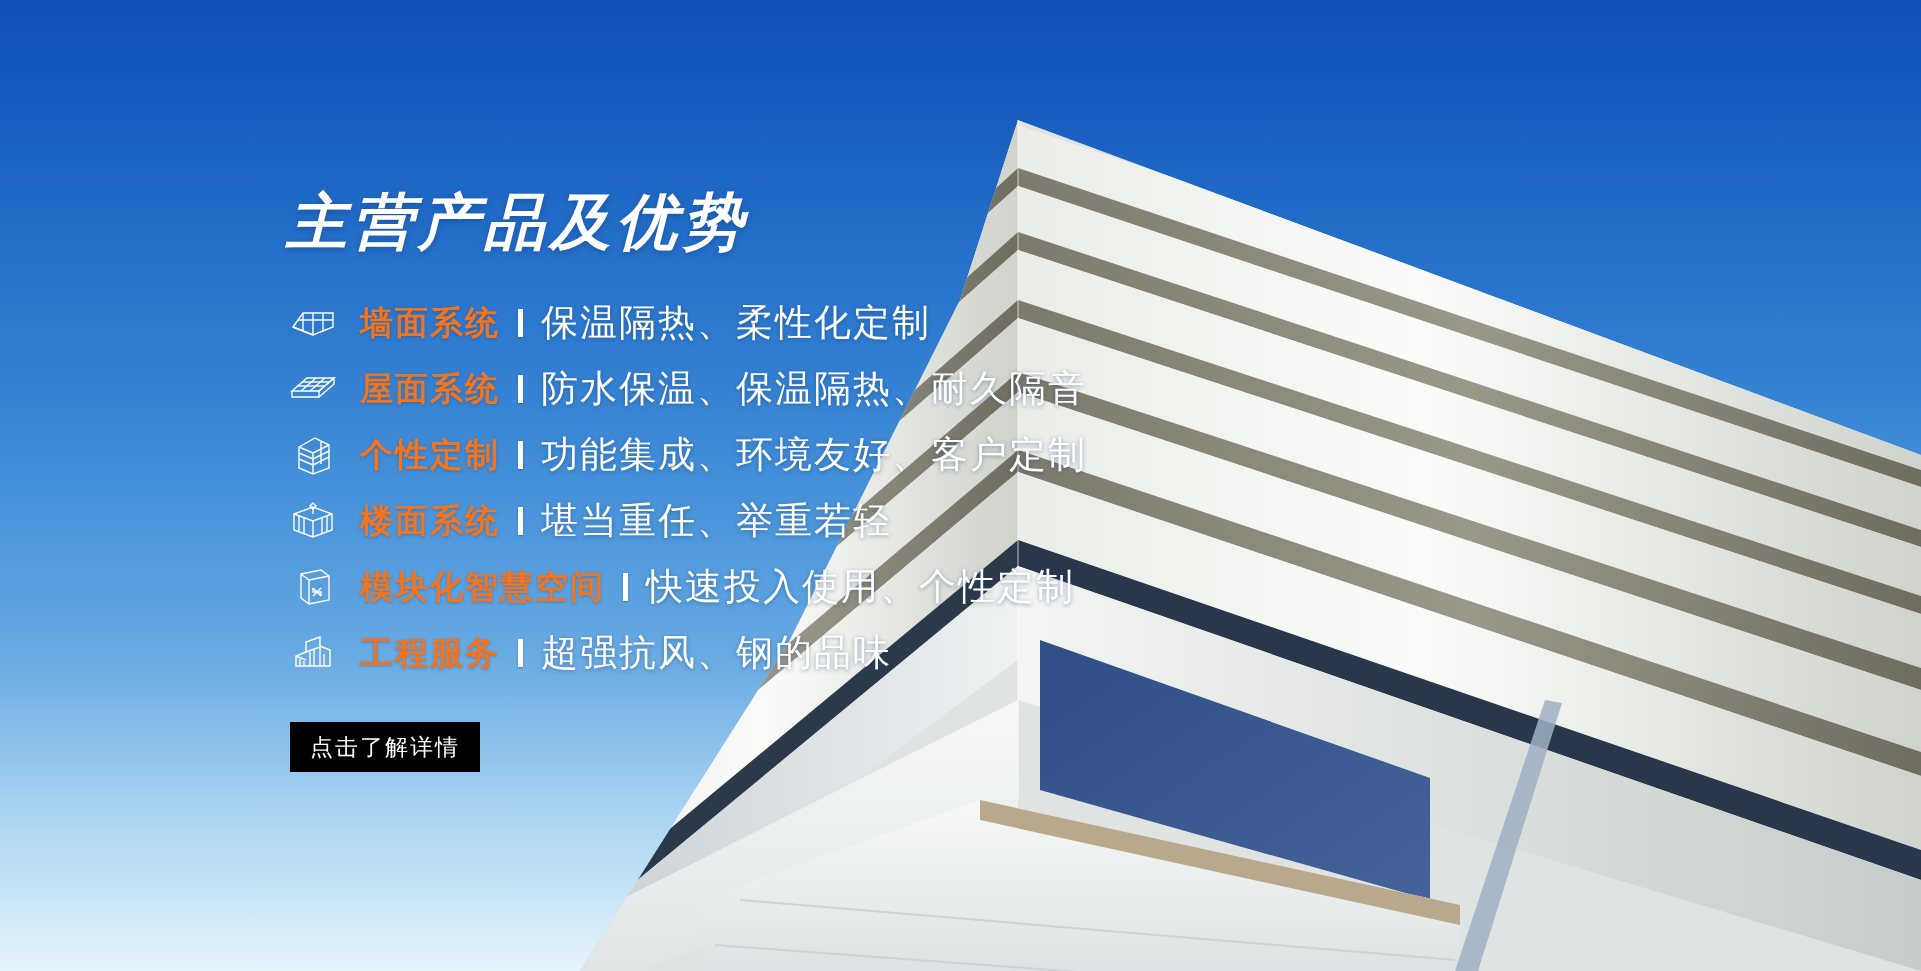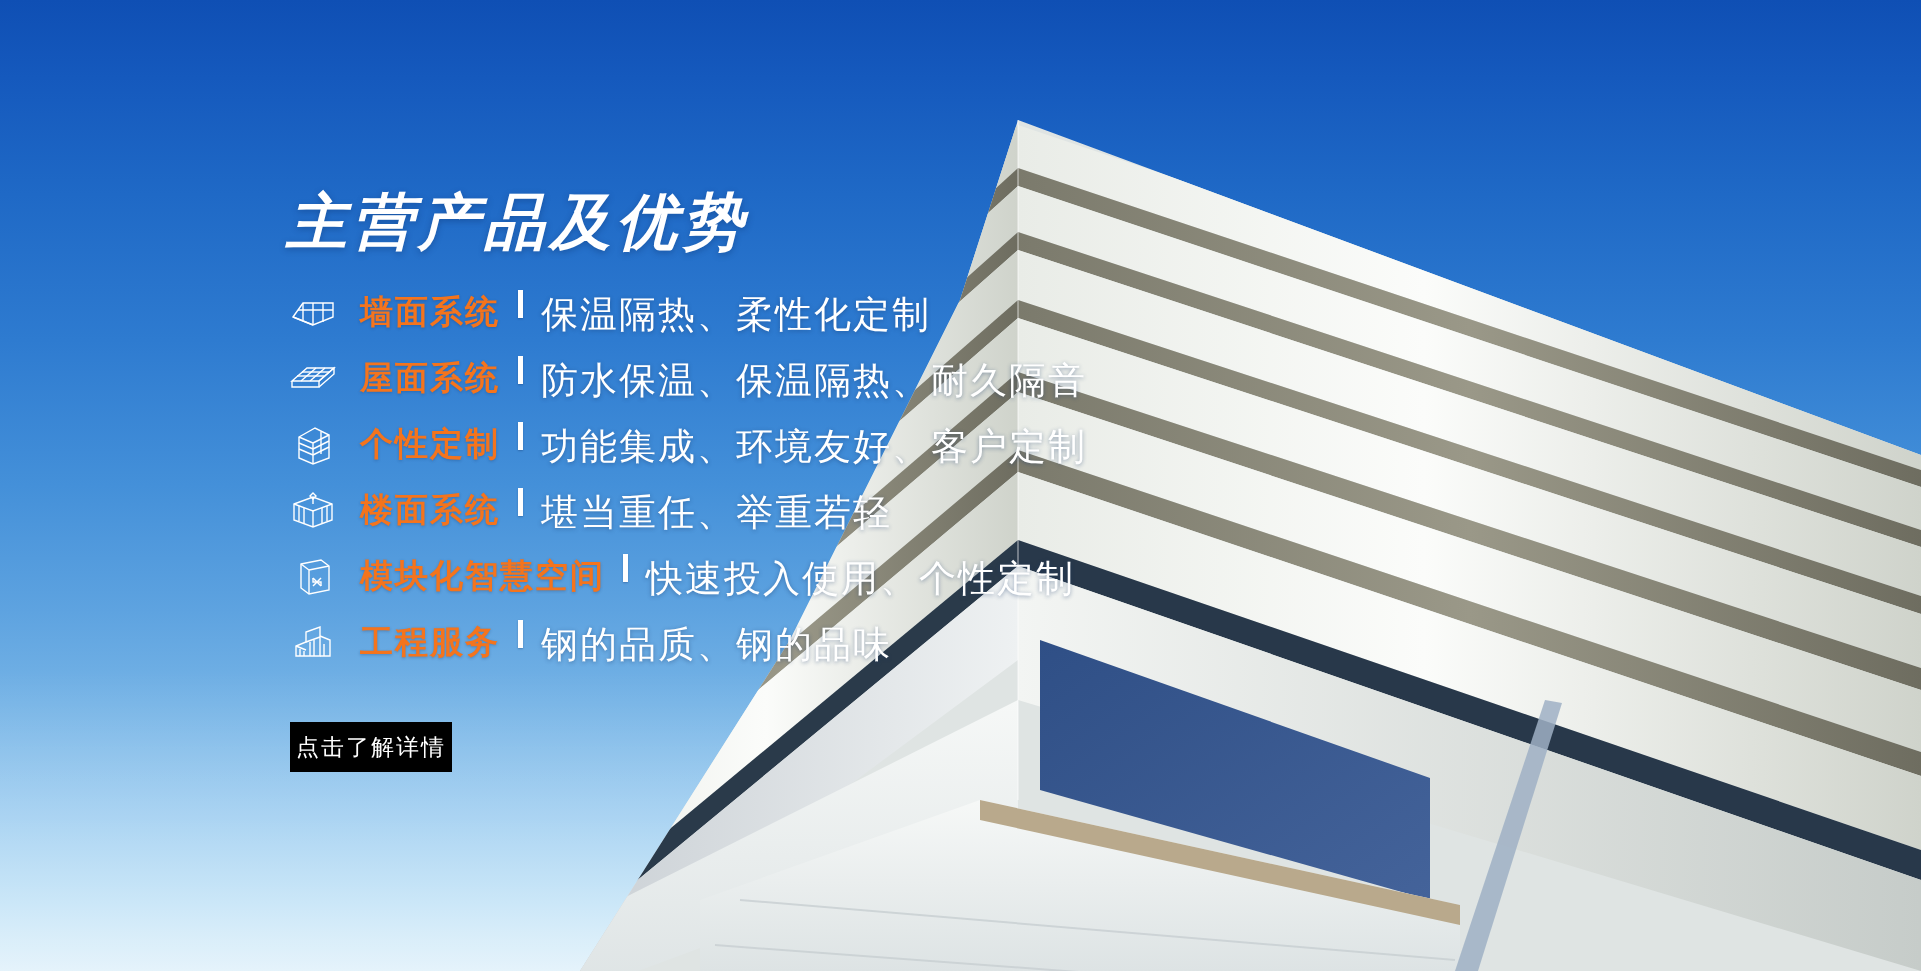--- a/index.html
+++ b/index.html
@@ -59,20 +59,21 @@
     line-height:1.05;
     text-shadow:0 2px 6px rgba(8,40,95,.35);
     margin-bottom:36px;
     font-family:"DejaVu Sans","Liberation Sans",sans-serif;
   }
 
   .list{ display:flex; flex-direction:column; }
 
   .row{
     display:flex;
+    align-items:center;
     height:66px;
   }
 
   .ico{
     width:54px; height:46px;
     flex:0 0 54px;
     display:flex; align-items:center; justify-content:center;
     margin-right:20px;
   }
   .ico svg{ display:block; }
@@ -105,21 +106,21 @@
     font-family:"DejaVu Sans","Liberation Sans",sans-serif;
   }
 
   .cta{
     margin-top:36px;
     margin-left:4px;
     display:inline-flex;
     align-items:center; justify-content:center;
     background:#000000;
     color:#ffffff;
-    width:162px; height:50px;
+    width:190px; height:50px;
     font-size:23px;
     letter-spacing:2px;
     cursor:pointer;
     border:none;
     font-family:"DejaVu Sans","Liberation Sans",sans-serif;
   }
 </style>
 </head>
 <body>
 
@@ -319,21 +320,21 @@
             <path d="M8,24 L18,28"></path>
             <path d="M12,27 L12,34"></path>
             <path d="M16,29 L16,34"></path>
             <path d="M22,20 L22,34"></path>
             <path d="M26,18 L26,34"></path>
             <path d="M36,22 L36,34"></path>
           </svg>
         </span>
         <span class="cat">工程服务</span>
         <span class="bar"></span>
-        <span class="desc">钢的品质、钢的品味</span>
+        <span class="desc">超强抗风、钢的品味</span>
       </div>
 
     </div>
 
     <button class="cta">点击了解详情</button>
 
   </div>
 </div>
 
 </body></html>

